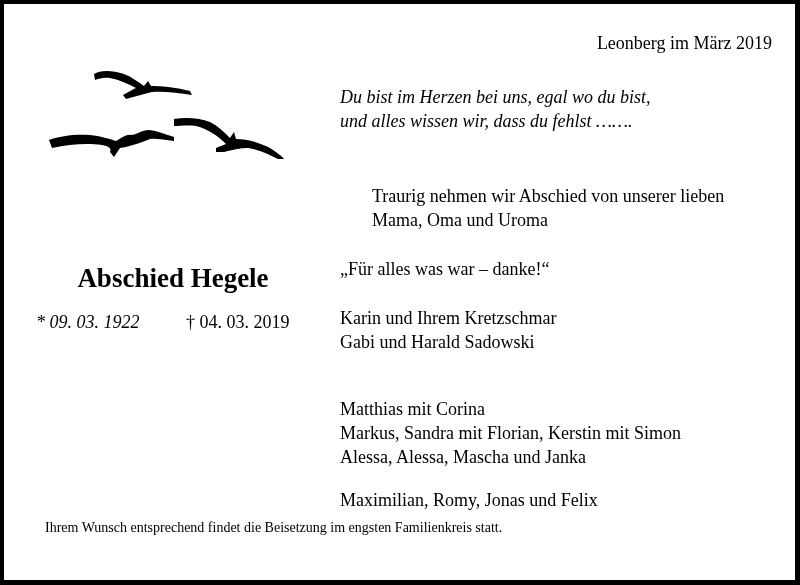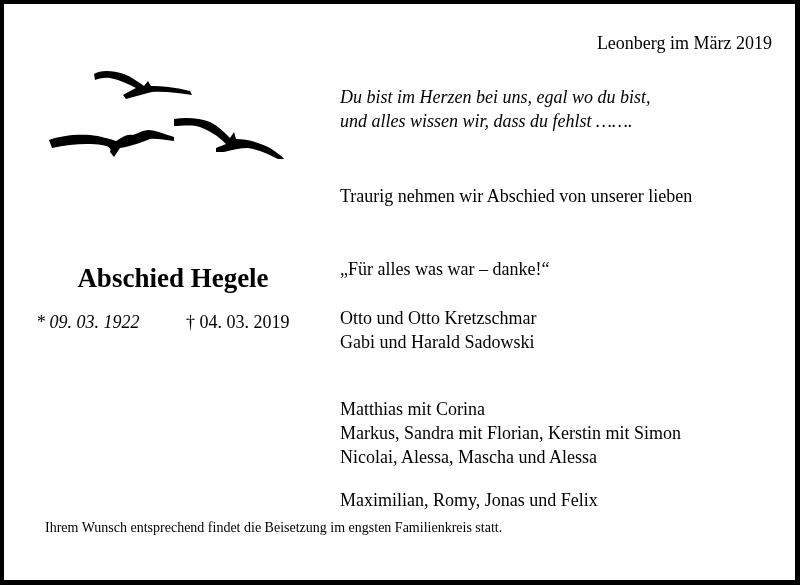--- a/index.html
+++ b/index.html
@@ -8,21 +8,21 @@
   .frame { position: absolute; left: 0; top: 0; width: 800px; height: 585px;
            box-sizing: border-box; border: 4px solid #000; border-right-width: 5px; border-bottom-width: 5px; }
   .abs { position: absolute; white-space: nowrap; }
   .place-date { right: 28px; top: 33px; font-size: 18px; margin-left: 15px; }
   .motto { left: 340px; top: 85px; font-size: 18px; font-style: italic; line-height: 24px; }
   .birds { left: 40px; top: 60px; width: 260px; height: 110px; }
   .name { left: 0; width: 346px; top: 263px; text-align: center; font-size: 27px; font-weight: bold; }
   .born { left: 36px; top: 312px; font-size: 18px; font-style: italic; }
   .died { left: 186px; top: 312px; font-size: 18px; }
   .block { left: 340px; font-size: 18px; line-height: 24px; }
-  .intro { top: 184px; }
+  .intro { top: 184px; margin-left: 32px; }
   .quote { top: 257px; }
   .family1 { top: 306px; }
   .family2 { top: 397px; }
   .family3 { top: 488px; }
   .footer { left: 45px; top: 520px; font-size: 14px; }
 </style>
 </head>
 <body>
 
 <div class="frame"></div>
@@ -42,32 +42,33 @@
 
   <path fill="#000" d="M134,59 C146,57 160,58 170,62 C178,66 184,72 190,78 L194,72 L196,79 C206,79 218,82 230,88 C236,92 242,96 244,99 L238,99 C230,95 220,90 208,88 C200,88 192,90 184,92 L176,92 L176,88 C180,86 184,85 186,84 C178,76 168,69 156,66 C148,65 140,66 134,66 Z"></path>
 </svg>
 
 <div class="abs name">Abschied Hegele</div>
 <div class="abs born">* 09. 03. 1922</div>
 <div class="abs died">† 04. 03. 2019</div>
 
 <div class="abs block intro">
   <div>Traurig nehmen wir Abschied von unserer lieben</div>
+  <div>Mama, Oma und Uroma</div>
 </div>
 
 <div class="abs block quote">„Für alles was war – danke!“</div>
 
 <div class="abs block family1">
-  <div>Otto und Otto Kretzschmar</div>
+  <div>Karin und Ihrem Kretzschmar</div>
   <div>Gabi und Harald Sadowski</div>
 </div>
 
 <div class="abs block family2">
   <div>Matthias mit Corina</div>
   <div>Markus, Sandra mit Florian, Kerstin mit Simon</div>
-  <div>Nicolai, Alessa, Mascha und Alessa</div>
+  <div>Alessa, Alessa, Mascha und Janka</div>
 </div>
 
 <div class="abs block family3">
   <div>Maximilian, Romy, Jonas und Felix</div>
 </div>
 
 <div class="abs footer">Ihrem Wunsch entsprechend findet die Beisetzung im engsten Familienkreis statt.</div>
 
 </body></html>

